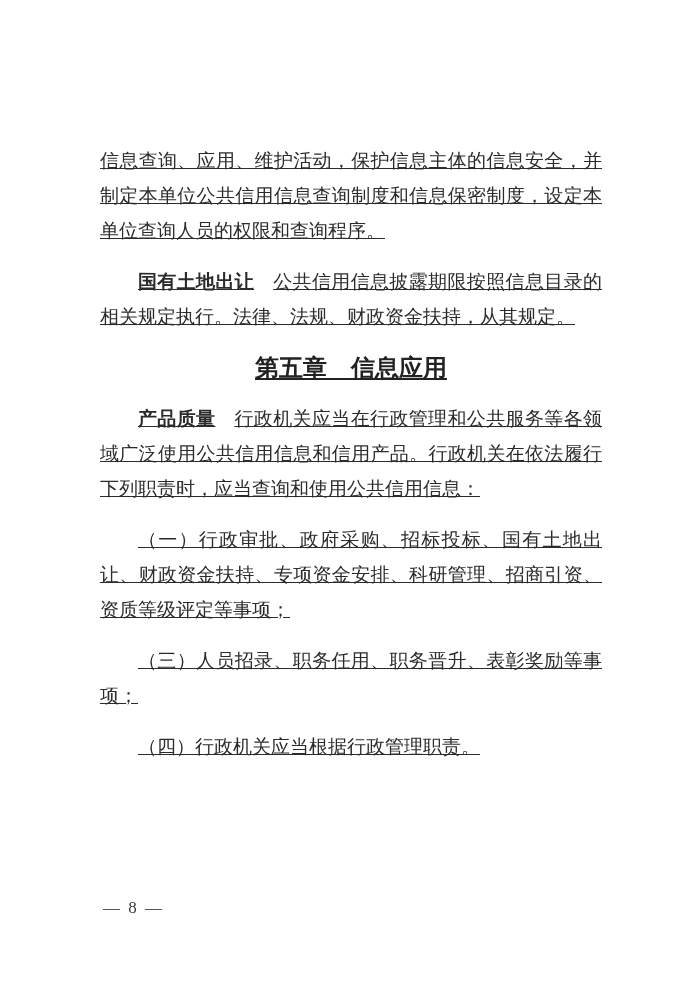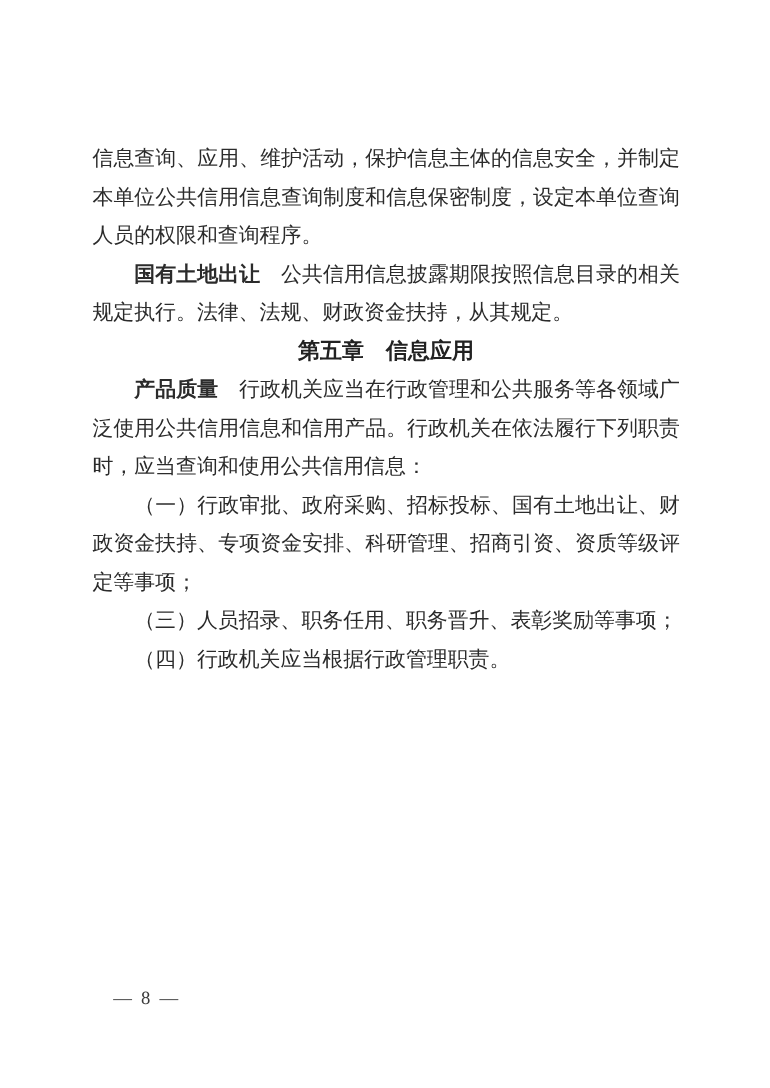--- a/index.html
+++ b/index.html
@@ -22,36 +22,37 @@
     top: 127px;
     width: 534px;
     font-size: 19px;
     line-height: 35px;
     text-align: justify;
     text-justify: inter-ideograph;
     word-break: normal;
     line-break: strict;
   }
   .content p {
-    margin: 0;
+    margin: 16px;
     padding: 0;
+    text-decoration: underline;
   }
   .content p.indent {
     text-indent: 2em;
   }
   .lead {
     font-weight: bold;
     margin-right: 1em;
   }
   .chapter-heading {
     margin: 3px 0 0 0;
     text-align: center;
     font-family: "Liberation Sans", "DejaVu Sans", sans-serif;
     font-weight: bold;
-    font-size: 20px;
+    font-size: 24px;
     line-height: 35px;
     color: #222222;
     text-indent: 0;
   }
   .page-number {
     position: absolute;
     left: 103px;
     top: 898px;
     font-size: 17px;
     letter-spacing: 2px;

